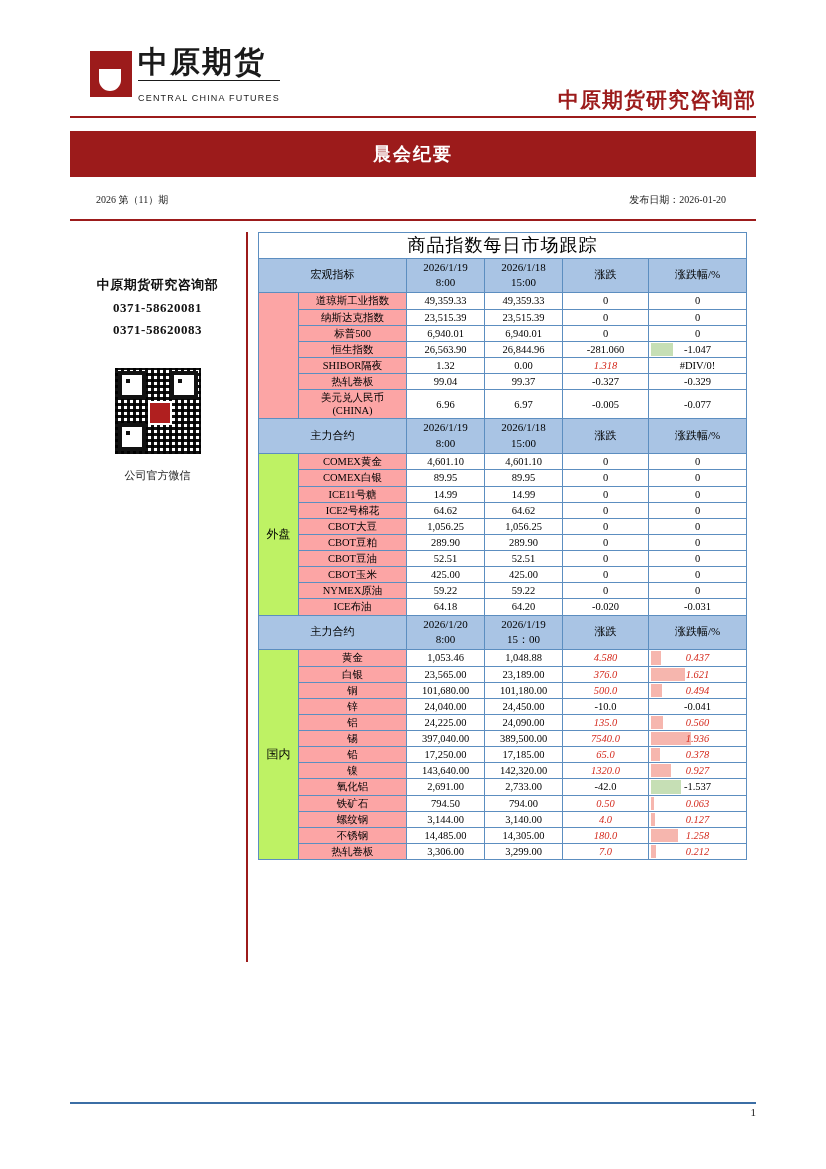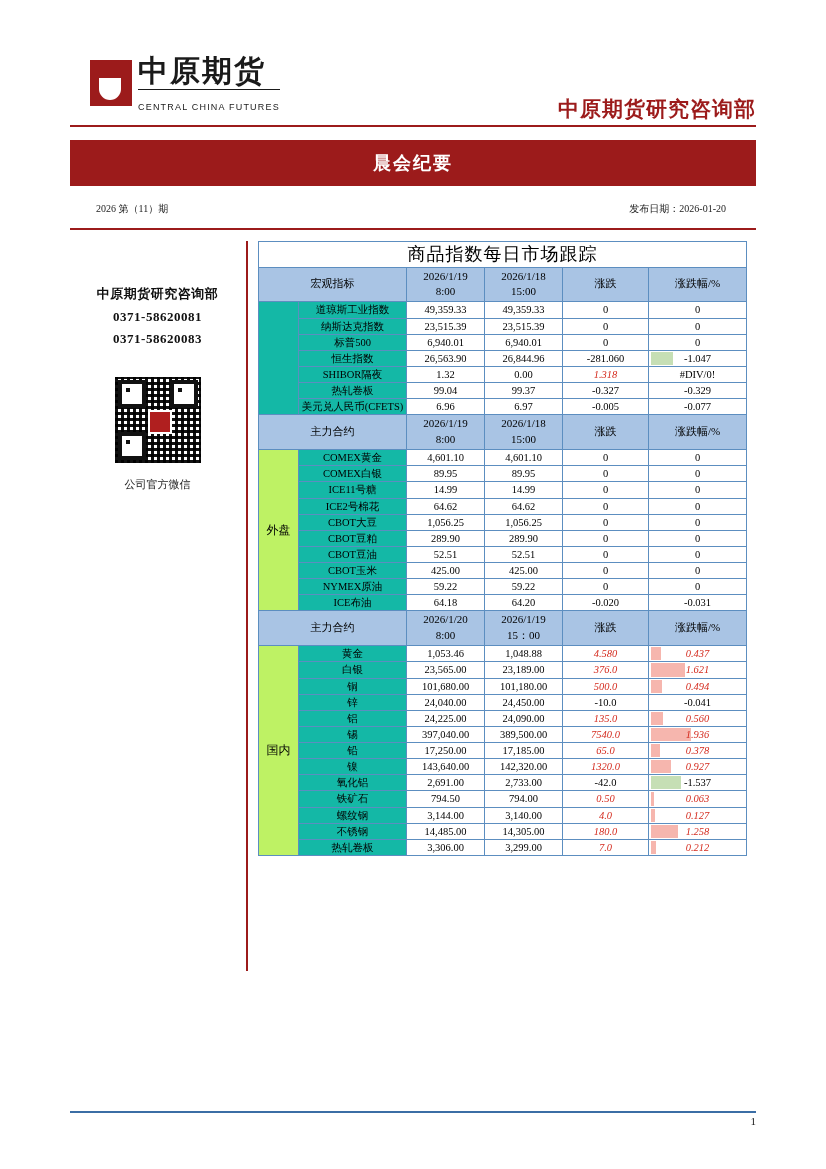--- a/index.html
+++ b/index.html
@@ -13,21 +13,20 @@
     font-family: "Liberation Serif", serif;
     color: #000;
     position: relative;
     overflow: hidden;
   }
   .page {
     position: relative;
     width: 826px;
     height: 1117px;
     box-sizing: border-box;
-    margin-top: 9px;
   }
 
   
   .header {
     position: absolute;
     top: 46px;
     left: 70px;
     right: 70px;
     height: 70px;
   }
@@ -247,21 +246,21 @@
     font-size: 11px;
     padding: 4px 2px;
   }
   .hdr .two-line { line-height: 1.45; }
   .grp {
     background: #bef264;
     font-weight: bold;
     font-size: 12px;
   }
   .namecell {
-    background: #14b8a6;
+    background: #fca5a5;
   }
   .datacell { background: #ffffff; }
   .red { color: #d42b1e; font-style: italic; }
   .pos-bar {
     position: relative;
   }
   .pos-bar .bar {
     position: absolute;
     left: 2px;
     top: 1px;
@@ -407,21 +406,21 @@
             <td class="datacell pos-bar"><span class="val">#DIV/0!</span></td>
           </tr>
           <tr>
             <td class="namecell">热轧卷板</td>
             <td class="datacell">99.04</td>
             <td class="datacell">99.37</td>
             <td class="datacell">-0.327</td>
             <td class="datacell pos-bar"><span class="val">-0.329</span></td>
           </tr>
           <tr>
-            <td class="namecell">美元兑人民币(CFETS)</td>
+            <td class="namecell">美元兑人民币(CHINA)</td>
             <td class="datacell">6.96</td>
             <td class="datacell">6.97</td>
             <td class="datacell">-0.005</td>
             <td class="datacell pos-bar"><span class="val">-0.077</span></td>
           </tr>
           <tr class="hdr">
             <td colspan="2" class="two-line">主力合约</td>
             <td class="two-line">2026/1/19<br>8:00</td>
             <td class="two-line">2026/1/18<br>15:00</td>
             <td class="two-line">涨跌</td>

